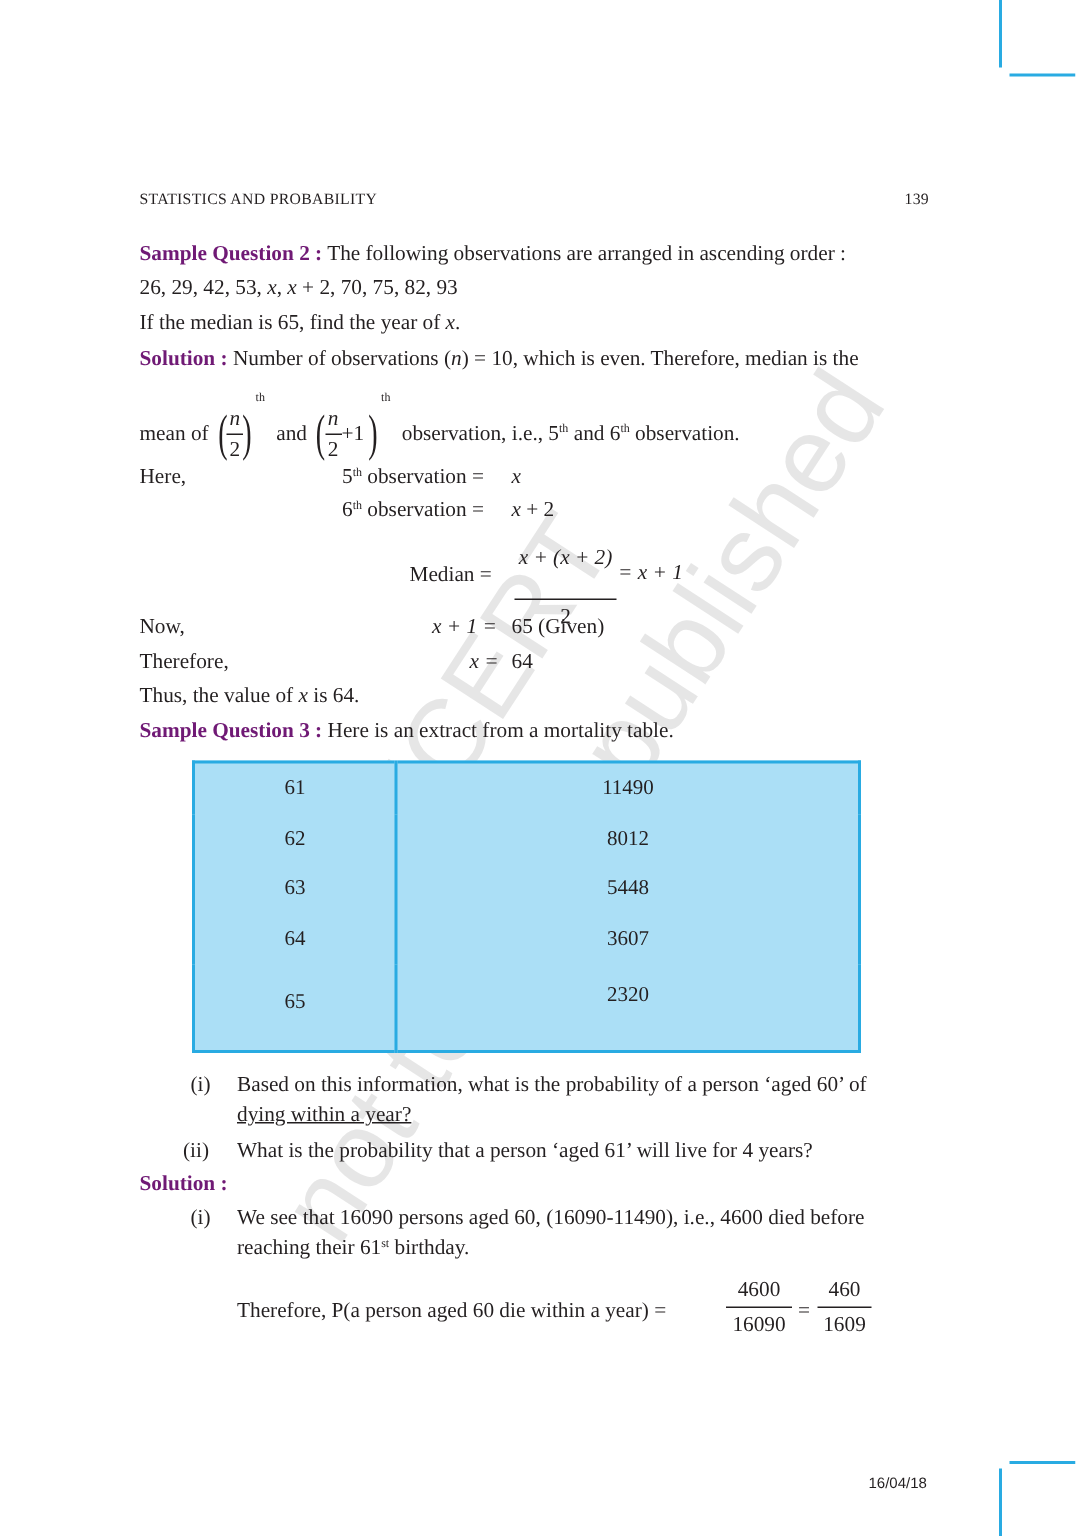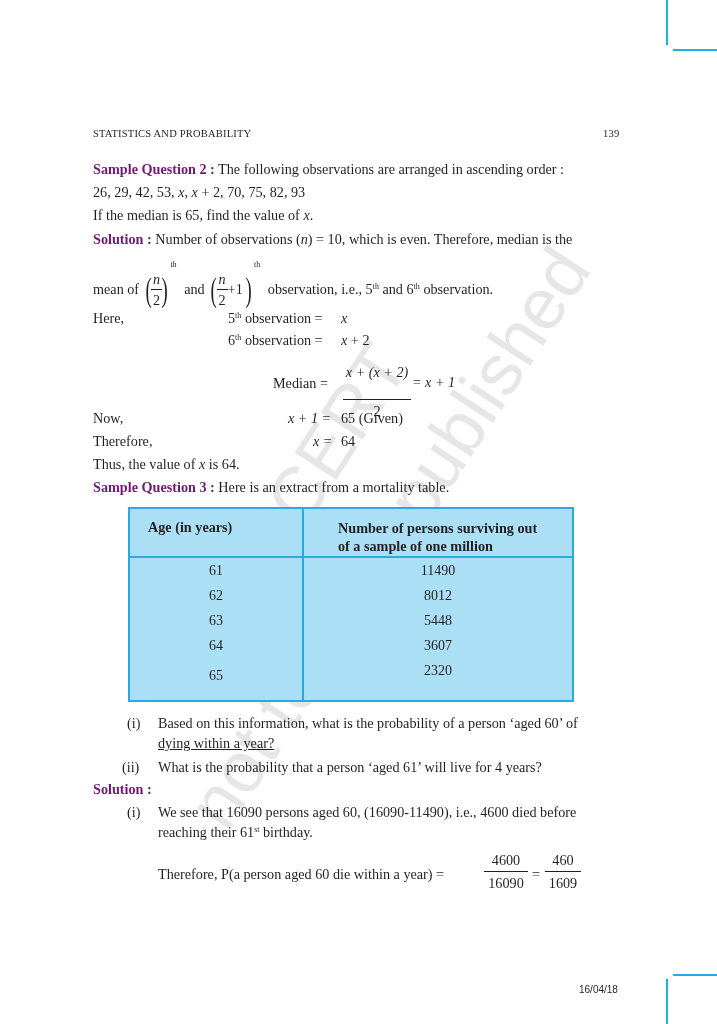--- a/index.html
+++ b/index.html
@@ -43,21 +43,21 @@
 <div class="abs hdr" style="left:93px; top:128px;">STATISTICS AND PROBABILITY</div>
 <div class="abs hdr" style="left:603px; top:128px;">139</div>
 
 <div class="abs t" style="left:93px; top:161px;">
   <span class="blue">Sample Question 2 :</span><span> The following observations are arranged in ascending order :</span>
 </div>
 <div class="abs t" style="left:93px; top:184px;">
   <span>26, 29, 42, 53, </span><i class="v">x</i><span>, </span><i class="v">x</i><span> + 2, 70, 75, 82, 93</span>
 </div>
 <div class="abs t" style="left:93px; top:207px;">
-  <span>If the median is 65, find the value of </span><i class="v">x</i><span>.</span>
+  <span>If the median is 65, find the year of </span><i class="v">x</i><span>.</span>
 </div>
 
 <div class="abs t" style="left:93px; top:231px;">
   <span class="blue">Solution :</span><span> Number of observations (</span><i class="v">n</i><span>) = 10, which is even. Therefore, median is the</span>
 </div>
 
 <div class="abs t" style="left:93px; top:256px; height:44px;">
   <span style="vertical-align:middle;margin-top:12px;">mean of</span>
   <span class="paren">(</span><span class="frac" style="margin:0 -3px;"><i class="v num" style="border-bottom:1px solid #231f20;">n</i><span class="den">2</span></span><span class="paren">)</span><sup style="font-size:8px; vertical-align:26px;">th</sup>
   <span style="vertical-align:middle; margin-left:4px;">and</span>
@@ -94,24 +94,20 @@
 <div class="abs t" style="left:93px; top:456px;">
   <span>Thus, the value of </span><i class="v">x</i><span> is 64.</span>
 </div>
 
 <div class="abs t" style="left:93px; top:479px;">
   <span class="blue">Sample Question 3 :</span><span> Here is an extract from a mortality table.</span>
 </div>
 
 <table class="mort">
   <tbody>
-      <tr>
-    <th class="c1">Age (in years)</th>
-    <th class="c2"><span>Number of persons surviving out</span><br><span>of a sample of one million</span></th>
-  </tr>
   <tr>
     <td class="c1">61</td>
     <td>11490</td>
   </tr>
   <tr>
     <td class="c1">62</td>
     <td>8012</td>
   </tr>
   <tr>
     <td class="c1">63</td>

